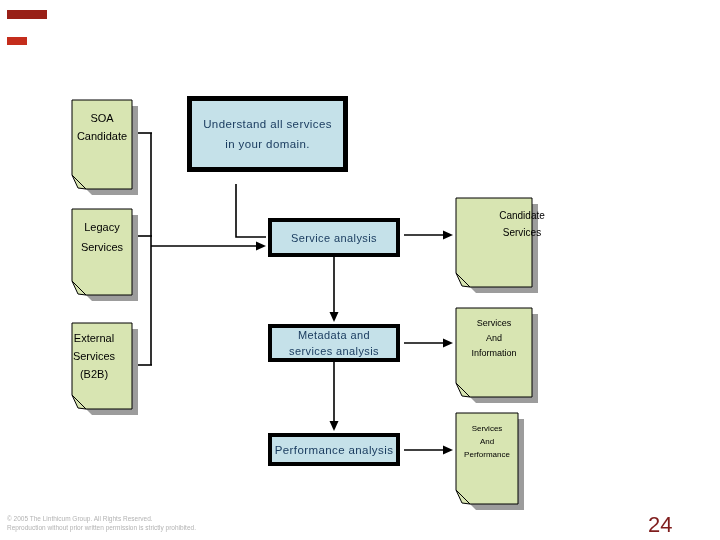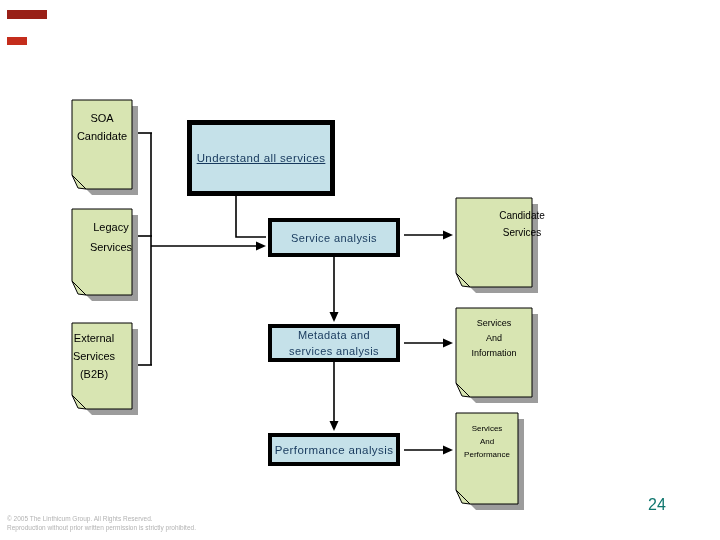--- a/index.html
+++ b/index.html
@@ -16,44 +16,44 @@
   .connector-layer polygon.arrowhead { fill:#000; stroke:none; }
 
   .doc { position:absolute; }
   .doc svg { position:absolute; left:0; top:0; display:block; }
   .doc-text {
     position:absolute; left:0; top:0; text-align:center; color:#000;
     font-family:"Liberation Sans", sans-serif;
   }
   .doc-text div { width:100%; }
   .t-soa      { width:62px; padding-top:10px; font-size:11px; line-height:18px; }
-  .t-legacy   { width:80px; padding-top:9px;  font-size:11px; line-height:20px; }
+  .t-legacy   { width:62px; padding-top:9px;  font-size:11px; line-height:20px; }
   .t-external { width:46px; padding-top:7px;  font-size:11px; line-height:18px; }
   .t-candidate{ width:78px; padding-top:10px; font-size:10px; line-height:17px;margin-left:28px; }
   .t-info     { width:78px; padding-top:9px;  font-size:9px;  line-height:15px; }
   .t-perf     { width:64px; padding-top:10px; font-size:8px;  line-height:13px; }
 
   .pbox {
     position:absolute; background:#c5e1e9; border:4px solid #000000;
     box-sizing:border-box; display:flex; flex-direction:column;
     align-items:center; justify-content:center;
     color:#17395d; letter-spacing:0.4px; text-align:center;
   }
-  .pbox-understand   { left:187px; top:120px; width:148px; height:76px; border-width:5px; font-size:11.5px; line-height:20px;text-decoration:underline; }
+  .pbox-understand   { left:187px; top:96px; width:161px; height:76px; border-width:5px; font-size:11.5px; line-height:20px; }
   .pbox-service      { left:268px; top:218px; width:132px; height:39px; font-size:11px; }
   .pbox-metadata     { left:268px; top:324px; width:132px; height:38px; font-size:11px; line-height:16px; }
   .pbox-performance  { left:268px; top:433px; width:132px; height:33px; font-size:11.5px; }
 
   .footer {
     position:absolute; left:7px; top:514px; color:#b3b3b3;
     font-size:6.5px; line-height:9px;
   }
   .page-number {
-    position:absolute; left:648px; top:496px; color:#0f766e;
-    font-size:16px;
+    position:absolute; left:648px; top:512px; color:#7f1d1d;
+    font-size:22px;
   }
 </style>
 </head>
 <body>
 
 <div class="slide">
 
   <div class="accent-bar bar1"></div>
   <div class="accent-bar bar2"></div>
 
@@ -154,20 +154,21 @@
     </svg>
     <div class="doc-text t-perf">
       <div>Services</div>
       <div>And</div>
       <div>Performance</div>
     </div>
   </div>
 
   <div class="pbox pbox-understand">
     <div>Understand all services</div>
+    <div>in your domain.</div>
   </div>
 
   <div class="pbox pbox-service">
     <div>Service analysis</div>
   </div>
 
   <div class="pbox pbox-performance">
     <div>Performance analysis</div>
   </div>
 

